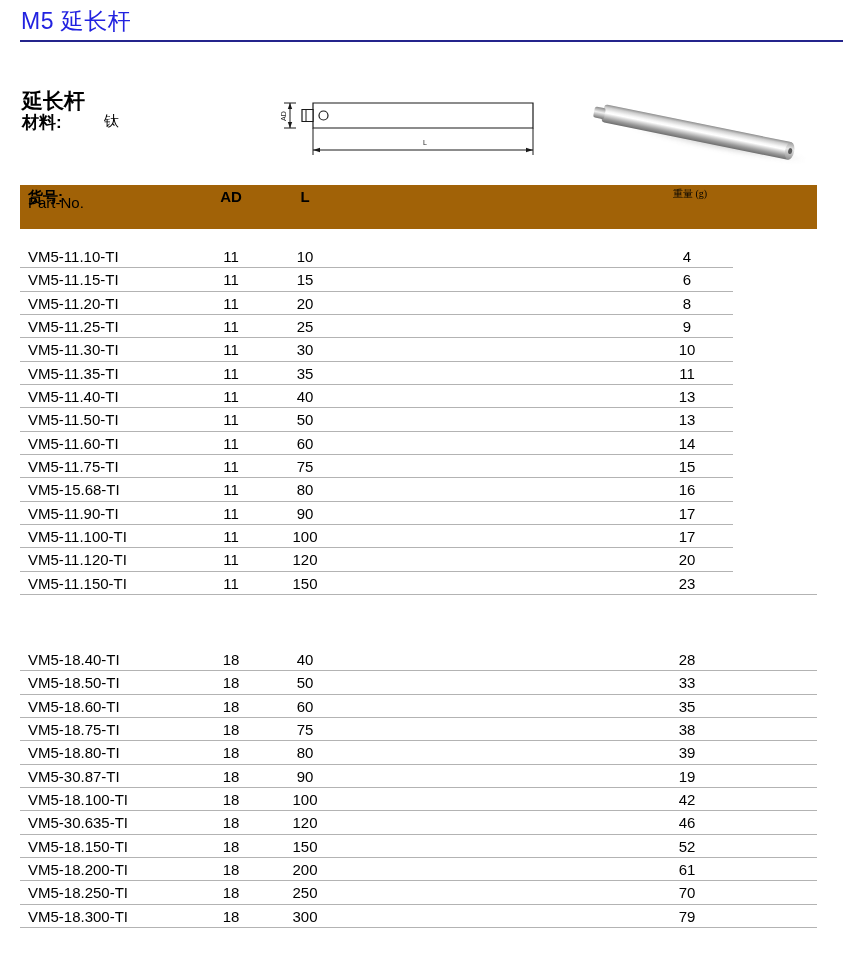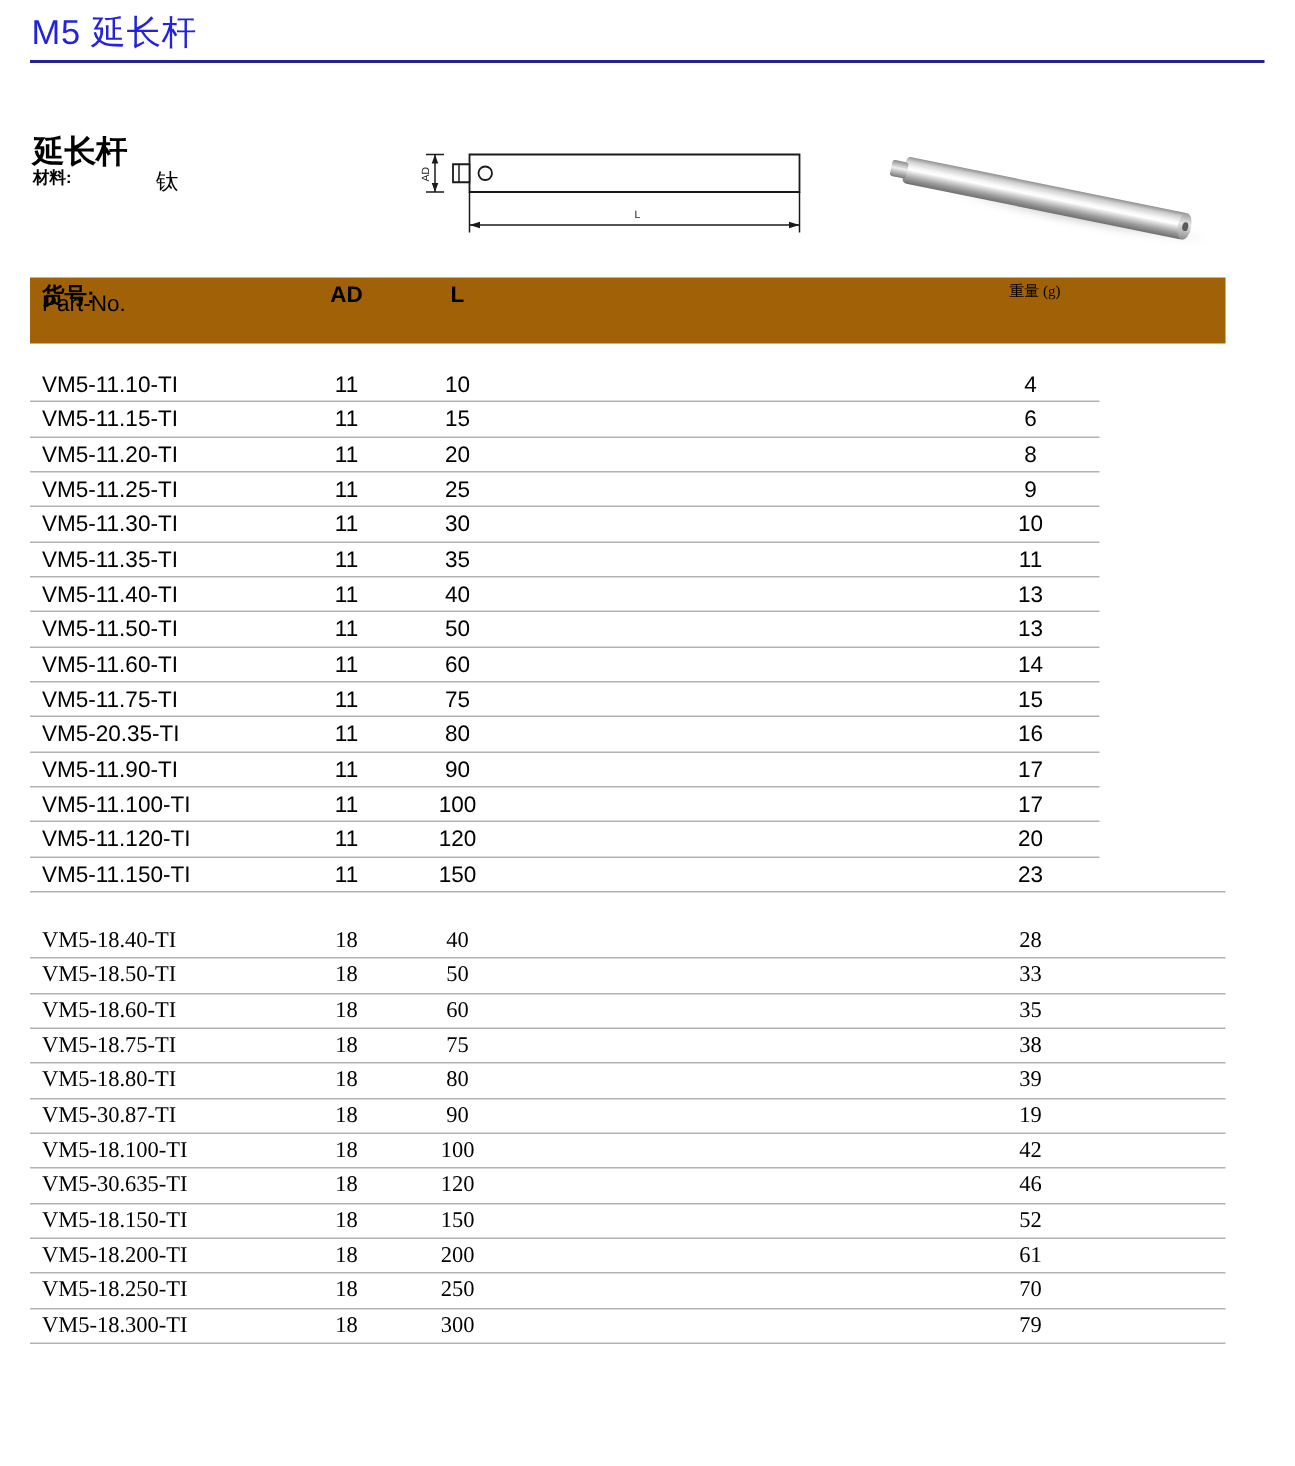--- a/index.html
+++ b/index.html
@@ -6,21 +6,21 @@
   html,body { background:#fff; }
   body { font-family:"Liberation Sans", sans-serif; color:#000; }
   .page { position:relative; width:863px; height:977px; background:#fff; overflow:hidden; }
 
   
   .title { position:absolute; left:21px; top:6px; font-size:23px; color:#2222e0; letter-spacing:0.5px; }
   .title-rule { position:absolute; left:20px; top:40px; width:823px; height:2px; background:#24248c; }
 
   
   .prod-name { position:absolute; left:22px; top:87px; font-size:21px; font-weight:bold; }
-  .material-label { position:absolute; left:22px; top:111px; font-size:11px; font-weight:bold; }
+  .material-label { position:absolute; left:22px; top:111px; font-size:17px; font-weight:bold; }
   .material-value { position:absolute; left:104px; top:112px; font-size:15px; }
 
   
   .drawing { position:absolute; left:278px; top:88px; }
   .drawing line, .drawing rect, .drawing circle, .drawing polygon { vector-effect:non-scaling-stroke; }
   .dim-text { font-size:7px; fill:#1a1a1a; font-family:"Liberation Sans",sans-serif; }
 
   
   .photo { position:absolute; left:585px; top:88px; width:240px; height:80px; }
   .rod-shadow { position:absolute; left:40px; top:48px; width:185px; height:14px;
@@ -41,21 +41,21 @@
   .th-partno-cn { left:8px; top:3px; font-weight:bold; }
   .th-partno-en { left:8px; top:9px; }
   .th-ad { left:176px; top:3px; width:70px; text-align:center; font-weight:bold; }
   .th-l  { left:250px; top:3px; width:70px; text-align:center; font-weight:bold; }
   .th-weight { left:590px; top:2px; width:160px; text-align:center; font-family:"Liberation Serif",serif; font-size:10px; }
 
   
   .rows-wrap { position:absolute; left:20px; top:0; width:797px; }
   .tgroup { position:absolute; left:0; width:797px; }
   .tgroup-0 { top:245px; }
-  .tgroup-1 { top:616px;font-family:Liberation Serif, serif; }
+  .tgroup-1 { top:648px; }
   .trow { position:relative; height:23.35px; width:797px; }
   .trow::after { content:''; position:absolute; left:0; bottom:0; height:1px; background:#b3b3b3; width:713px; }
   .tgroup-1 .trow::after, .trow.wide::after { width:797px; }
   .cell { position:absolute; top:0; line-height:23.4px; font-size:15px; white-space:nowrap; }
   .c-part { left:8px; }
   .c-ad { left:176px; width:70px; text-align:center; }
   .c-l  { left:250px; width:70px; text-align:center; }
   .c-w  { left:602px; width:130px; text-align:center; }
 </style>
 </head>
@@ -168,21 +168,21 @@
           <span class="cell c-l">60</span>
           <span class="cell c-w">14</span>
         </div>
         <div class="trow">
           <span class="cell c-part">VM5-11.75-TI</span>
           <span class="cell c-ad">11</span>
           <span class="cell c-l">75</span>
           <span class="cell c-w">15</span>
         </div>
         <div class="trow">
-          <span class="cell c-part">VM5-20.35-TI</span>
+          <span class="cell c-part">VM5-15.68-TI</span>
           <span class="cell c-ad">11</span>
           <span class="cell c-l">80</span>
           <span class="cell c-w">16</span>
         </div>
         <div class="trow">
           <span class="cell c-part">VM5-11.90-TI</span>
           <span class="cell c-ad">11</span>
           <span class="cell c-l">90</span>
           <span class="cell c-w">17</span>
         </div>

